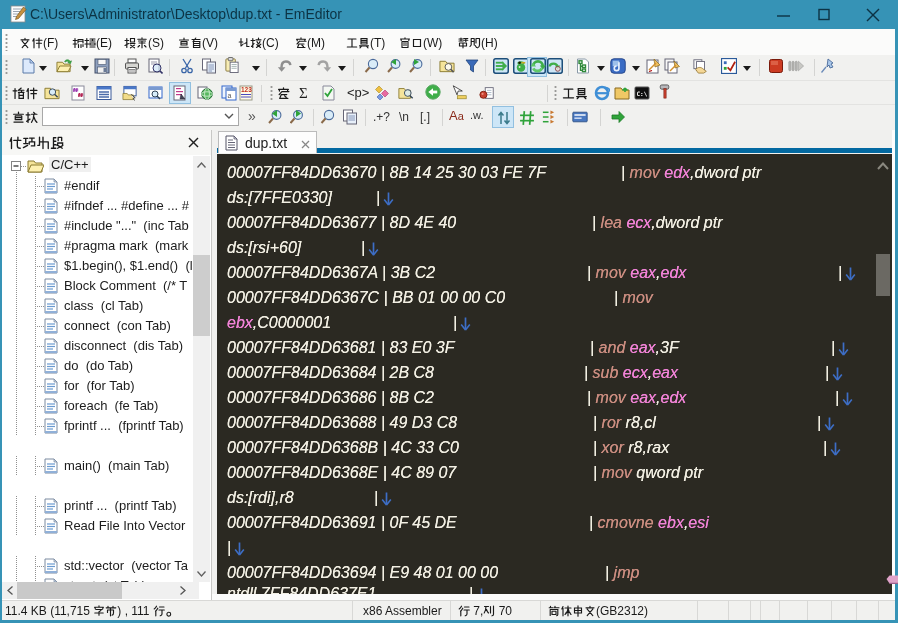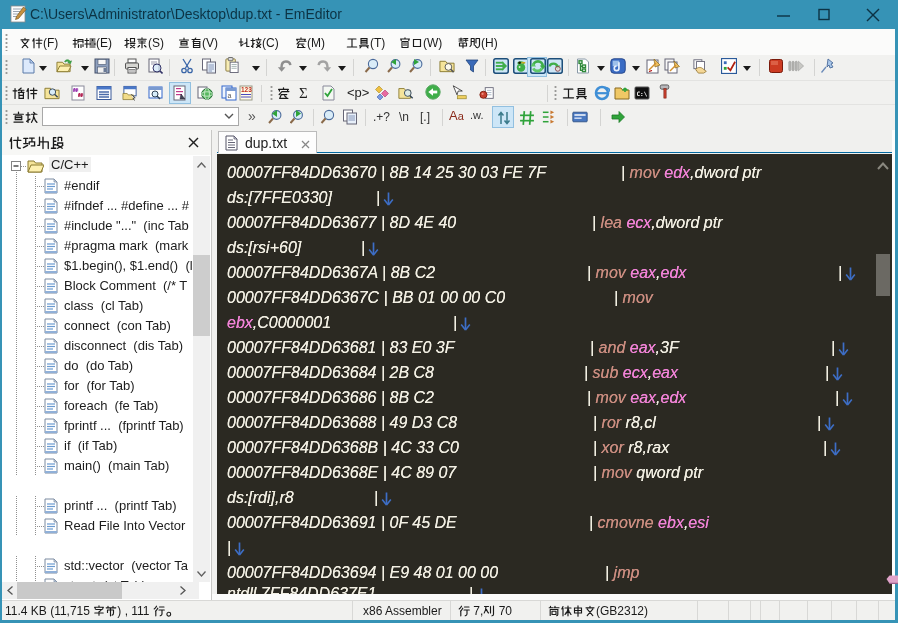--- a/index.html
+++ b/index.html
@@ -36,21 +36,21 @@
   background-size:1px 2px; }
 .hdot { position:absolute; height:1px;
   background-image:linear-gradient(90deg,#909090 50%, transparent 50%);
   background-size:2px 1px; }
 
 #pvsb { position:absolute; right:1px; top:26px; width:17px; height:426px; background:#f0f0f0; }
 #phsb { position:absolute; left:0; top:452px; width:197px; height:17px; background:#f0f0f0; }
 
 #splitter { position:absolute; left:212px; top:130px; width:5px; height:470px; background:#f1f1ef; }
 
-#tabbar { position:absolute; left:217px; top:130px; width:676px; height:23px; background:#f0f0ee; border-bottom:1px solid #0369a1; }
+#tabbar { position:absolute; left:217px; top:130px; width:676px; height:23px; background:#f0f0ee; border-bottom:5px solid #0369a1; }
 #tab { position:absolute; left:1px; top:1px; width:99px; height:22px; background:#fdfdfd; border:1px solid #bbb; border-bottom:none; font-size:14px; color:#222; }
 
 #editor { position:absolute; left:217px; top:154px; width:697px; height:440px; background:#2b2922; overflow:hidden;font-style:italic; }
 .eline { position:absolute; height:25px; font-size:16px; color:#f2efe3; white-space:pre; text-shadow:0 0 0.6px currentColor; }
 .eseg { position:absolute; top:0; line-height:25px; white-space:pre; }
 .mn { color:#cb8d80; }
 .rg { color:#f183d7; }
 
 #evsb { position:absolute; left:657px; top:0; width:18px; height:440px; background:#2b2922; }
 #evsb-thumb { position:absolute; left:2px; top:100px; width:14px; height:42px; background:#6b6963; }
@@ -710,30 +710,20 @@
 <div class="trow" style="top:240px"><div class="vdot" style="left:14px;top:0;height:20px"></div><div class="vdot" style="left:33px;top:0;height:20px"></div><div class="hdot" style="left:33px;top:10px;width:9px"></div><svg class="abs" style="left:42px;top:2px" width="14" height="16" viewBox="0 0 14 16">
           <path d="M1 1h9l3 3v11H1z" fill="#fff" stroke="#7a8aa0" stroke-width="1"></path>
           <path d="M10 1l3 3h-3z" fill="#c8d4e4" stroke="#7a8aa0" stroke-width="0.7"></path>
           <g stroke="#6a9ad0" stroke-width="1.2">
             <line x1="3" y1="6" x2="11" y2="6"></line>
             <line x1="3" y1="8.5" x2="11" y2="8.5"></line>
             <line x1="3" y1="11" x2="9" y2="11"></line>
           </g>
           <rect x="1" y="13" width="12" height="2" fill="#90b0d8"></rect>
         </svg><span style="position:absolute;left:62px;top:2px">foreach  (fe Tab)</span></div>
-<div class="trow" style="top:280px"><div class="vdot" style="left:14px;top:0;height:20px"></div><div class="vdot" style="left:33px;top:0;height:20px"></div><div class="hdot" style="left:33px;top:10px;width:9px"></div><svg class="abs" style="left:42px;top:2px" width="14" height="16" viewBox="0 0 14 16">
-          <path d="M1 1h9l3 3v11H1z" fill="#fff" stroke="#7a8aa0" stroke-width="1"></path>
-          <path d="M10 1l3 3h-3z" fill="#c8d4e4" stroke="#7a8aa0" stroke-width="0.7"></path>
-          <g stroke="#6a9ad0" stroke-width="1.2">
-            <line x1="3" y1="6" x2="11" y2="6"></line>
-            <line x1="3" y1="8.5" x2="11" y2="8.5"></line>
-            <line x1="3" y1="11" x2="9" y2="11"></line>
-          </g>
-          <rect x="1" y="13" width="12" height="2" fill="#90b0d8"></rect>
-        </svg><span style="position:absolute;left:62px;top:2px">if  (if Tab)</span></div>
 <div class="trow" style="top:300px"><div class="vdot" style="left:14px;top:0;height:20px"></div><div class="vdot" style="left:33px;top:0;height:20px"></div><div class="hdot" style="left:33px;top:10px;width:9px"></div><svg class="abs" style="left:42px;top:2px" width="14" height="16" viewBox="0 0 14 16">
           <path d="M1 1h9l3 3v11H1z" fill="#fff" stroke="#7a8aa0" stroke-width="1"></path>
           <path d="M10 1l3 3h-3z" fill="#c8d4e4" stroke="#7a8aa0" stroke-width="0.7"></path>
           <g stroke="#6a9ad0" stroke-width="1.2">
             <line x1="3" y1="6" x2="11" y2="6"></line>
             <line x1="3" y1="8.5" x2="11" y2="8.5"></line>
             <line x1="3" y1="11" x2="9" y2="11"></line>
           </g>
           <rect x="1" y="13" width="12" height="2" fill="#90b0d8"></rect>
         </svg><span style="position:absolute;left:62px;top:2px">main()  (main Tab)</span></div>
@@ -827,21 +817,21 @@
           <path d="M1.2 7.5L5.5 13M9.8 7.5L5.5 13" stroke-width="1.6"></path>
         </g>
       </svg></div>
 <div class="eline" style="top:56px"><span class="eseg" style="left:10px">00007FF84DD63677 | 8D 4E 40</span><span class="eseg" style="left:375px">| <span class="mn">lea</span> <span class="rg">ecx</span>,dword ptr</span></div>
 <div class="eline" style="top:81px"><span class="eseg" style="left:10px">ds:[rsi+60]</span><span class="eseg" style="left:144px">|</span><svg class="abs" style="left:151px;top:7px" width="11" height="14" viewBox="0 0 11 14">
         <g stroke="#3d6ec6" fill="none">
           <path d="M5.5 0.5v11.5" stroke-width="1.7"></path>
           <path d="M1.2 7.5L5.5 13M9.8 7.5L5.5 13" stroke-width="1.6"></path>
         </g>
       </svg></div>
-<div class="eline" style="top:106px"><span class="eseg" style="left:10px">00007FF84DD6367A | 8B C2</span><span class="eseg" style="left:370px">| <span class="mn">mov</span> <span class="rg">eax</span>,<span class="rg">edx</span></span><span class="eseg" style="left:621px">|</span><svg class="abs" style="left:628px;top:7px" width="11" height="14" viewBox="0 0 11 14">
+<div class="eline" style="top:106px"><span class="eseg" style="left:10px">00007FF84DD6367A | 3B C2</span><span class="eseg" style="left:370px">| <span class="mn">mov</span> <span class="rg">eax</span>,<span class="rg">edx</span></span><span class="eseg" style="left:621px">|</span><svg class="abs" style="left:628px;top:7px" width="11" height="14" viewBox="0 0 11 14">
         <g stroke="#3d6ec6" fill="none">
           <path d="M5.5 0.5v11.5" stroke-width="1.7"></path>
           <path d="M1.2 7.5L5.5 13M9.8 7.5L5.5 13" stroke-width="1.6"></path>
         </g>
       </svg></div>
 <div class="eline" style="top:131px"><span class="eseg" style="left:10px">00007FF84DD6367C | BB 01 00 00 C0</span><span class="eseg" style="left:397px">| <span class="mn">mov</span></span></div>
 <div class="eline" style="top:156px"><span class="eseg" style="left:10px"><span class="rg">ebx</span>,C0000001</span><span class="eseg" style="left:236px">|</span><svg class="abs" style="left:243px;top:7px" width="11" height="14" viewBox="0 0 11 14">
         <g stroke="#3d6ec6" fill="none">
           <path d="M5.5 0.5v11.5" stroke-width="1.7"></path>
           <path d="M1.2 7.5L5.5 13M9.8 7.5L5.5 13" stroke-width="1.6"></path>

